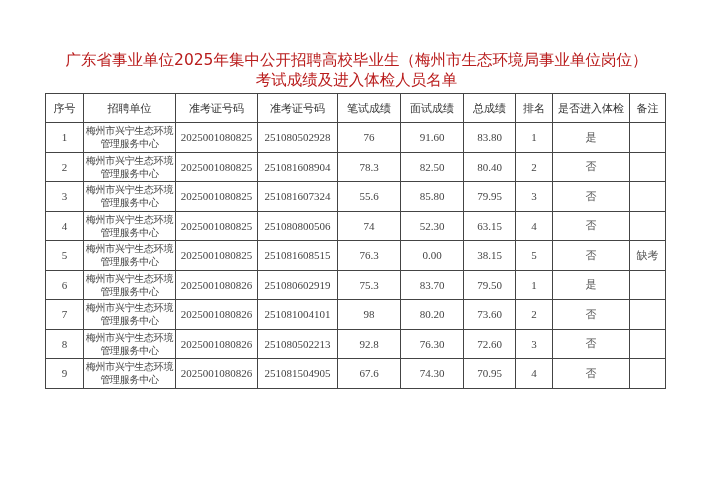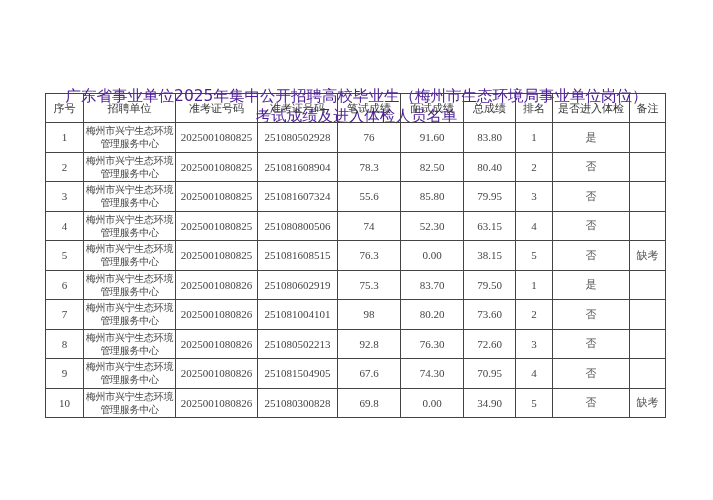--- a/index.html
+++ b/index.html
@@ -3,21 +3,21 @@
 <meta charset="utf-8">
 <style>
   html, body { margin:0; padding:0; }
   body {
     width:713px; height:500px; background:#ffffff; position:relative; overflow:hidden;
     font-family: "DejaVu Serif", "Liberation Serif", serif; color:#333;
   }
   .title {
     position:absolute; left:0; width:713px; text-align:center;
     font-family: "DejaVu Sans", "Liberation Sans", sans-serif;
-    font-size:15.5px; color:#4c1d95; letter-spacing:0px;margin-top:36px;
+    font-size:15.5px; color:#b91c1c; letter-spacing:0px;
   }
   .t1 { top:50px; }
   .t2 { top:70px; }
   table {
     position:absolute; left:45px; top:93px; width:620px;
     border-collapse:collapse; table-layout:fixed;
   }
   th, td {
     border:1.3px solid #444; text-align:center; vertical-align:middle;
     padding:0; overflow:hidden; white-space:nowrap;
@@ -175,27 +175,15 @@
     <td class="num">2025001080826</td>
     <td class="num">251081504905</td>
     <td class="num">67.6</td>
     <td class="num">74.30</td>
     <td class="num">70.95</td>
     <td class="num">4</td>
     <td class="cjk">否</td>
     <td class="cjk"></td>
   </tr>
 
-  <tr>
-    <td class="num">10</td>
-    <td class="unit">梅州市兴宁生态环境管理服务中心</td>
-    <td class="num">2025001080826</td>
-    <td class="num">251080300828</td>
-    <td class="num">69.8</td>
-    <td class="num">0.00</td>
-    <td class="num">34.90</td>
-    <td class="num">5</td>
-    <td class="cjk">否</td>
-    <td class="cjk">缺考</td>
-  </tr>
 
 </tbody>
 </table>
 
 </body></html>

